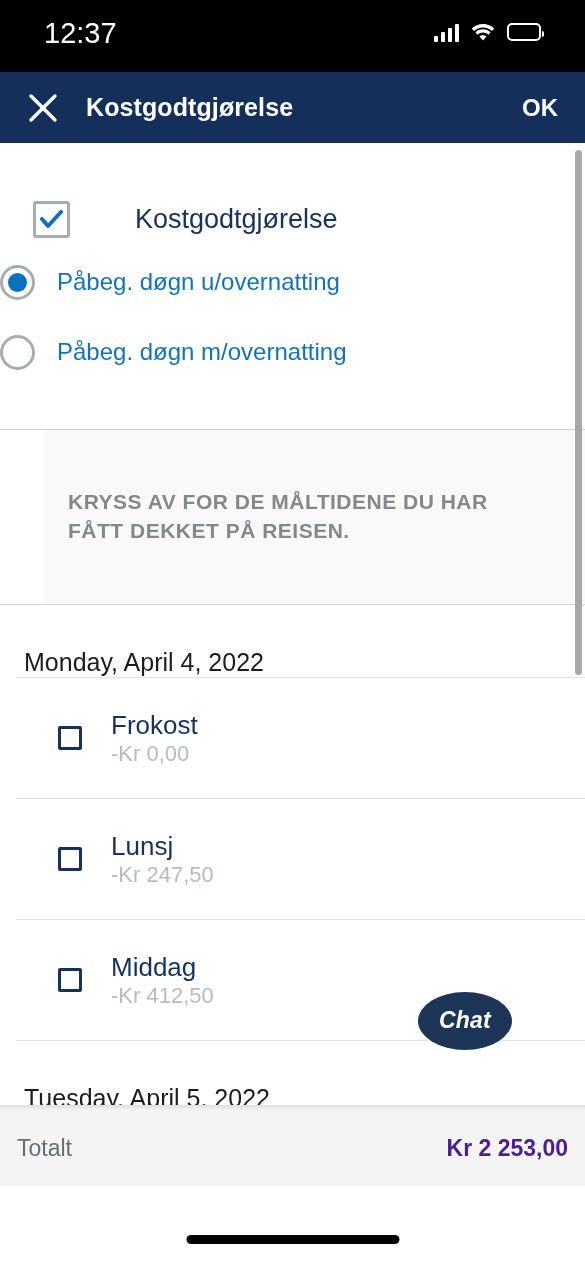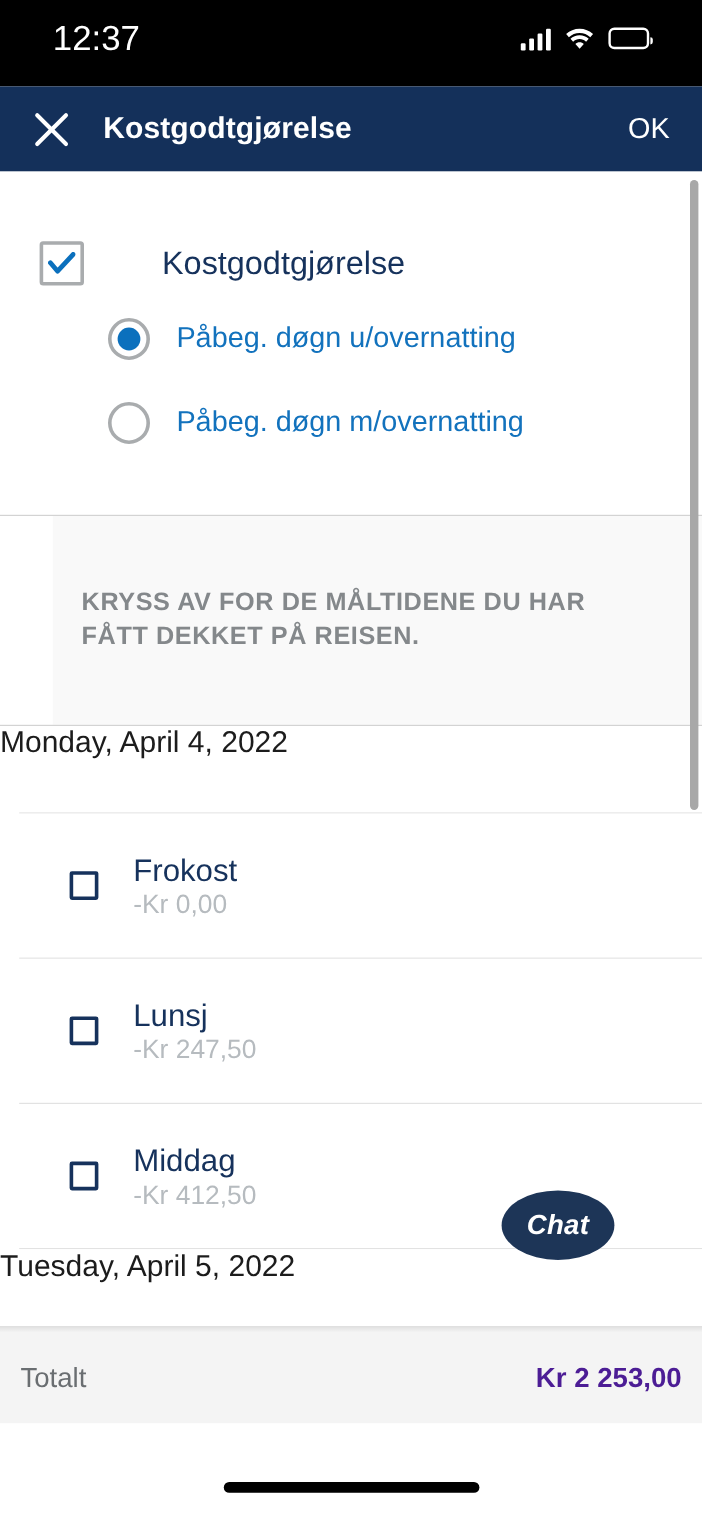--- a/index.html
+++ b/index.html
@@ -56,21 +56,21 @@
     display:flex; align-items:center; justify-content:center;
     cursor:pointer;
   }
   #close-btn svg { display:block; }
   #nav-title {
     color:#ffffff; font-size:25px; font-weight:bold;
     letter-spacing:0.1px;
   }
   #ok-btn {
     margin-left:auto; margin-right:27px;
-    color:#ffffff; font-size:24px; font-weight:400;
+    color:#ffffff; font-size:24px; font-weight:700;
     cursor:pointer;
   }
 
   
   #content {
     position:absolute; left:0; top:143px; width:585px; height:962px;
     background:#ffffff; overflow:hidden;
   }
 
   .sep { height:1px; background:#d3d3d3; width:100%; }
@@ -94,21 +94,20 @@
     flex:none;
   }
   .cb-outer svg { display:block; }
   .main-check-label {
     margin-left:65px;
     font-size:27px; color:#16325c; font-weight:400;
   }
 
   .radio-row {
     display:flex; align-items:center;
-    padding-left:90px;
     height:70px;
     cursor:pointer;
   }
   .radio-row:first-of-type { margin-top:19px; }
   .rb {
     width:35px; height:35px; border-radius:50%;
     border:3px solid #a9acae; background:#ffffff;
     display:flex; align-items:center; justify-content:center; flex:none;
   }
   .rb .dot { width:19px; height:19px; border-radius:50%; background:#0b70bd; }
@@ -125,21 +124,21 @@
   #instruction p {
     font-size:21px; font-weight:bold; color:#84888b;
     letter-spacing:0.5px; line-height:1.38;
     text-transform:uppercase;
     max-width:470px;
   }
 
   
   .date-header {
     background:#ffffff; height:72px;
-    display:flex; align-items:flex-start; 
+    display:flex; align-items:flex-end; padding-left:24px;
   }
   .date-header span { font-size:25px; color:#1c1c1c; font-weight:400; }
 
   
   .meal-row {
     background:#ffffff; height:120px;
     display:flex; align-items:center; padding-left:58px;
     cursor:pointer;
   }
   .meal-cb {

